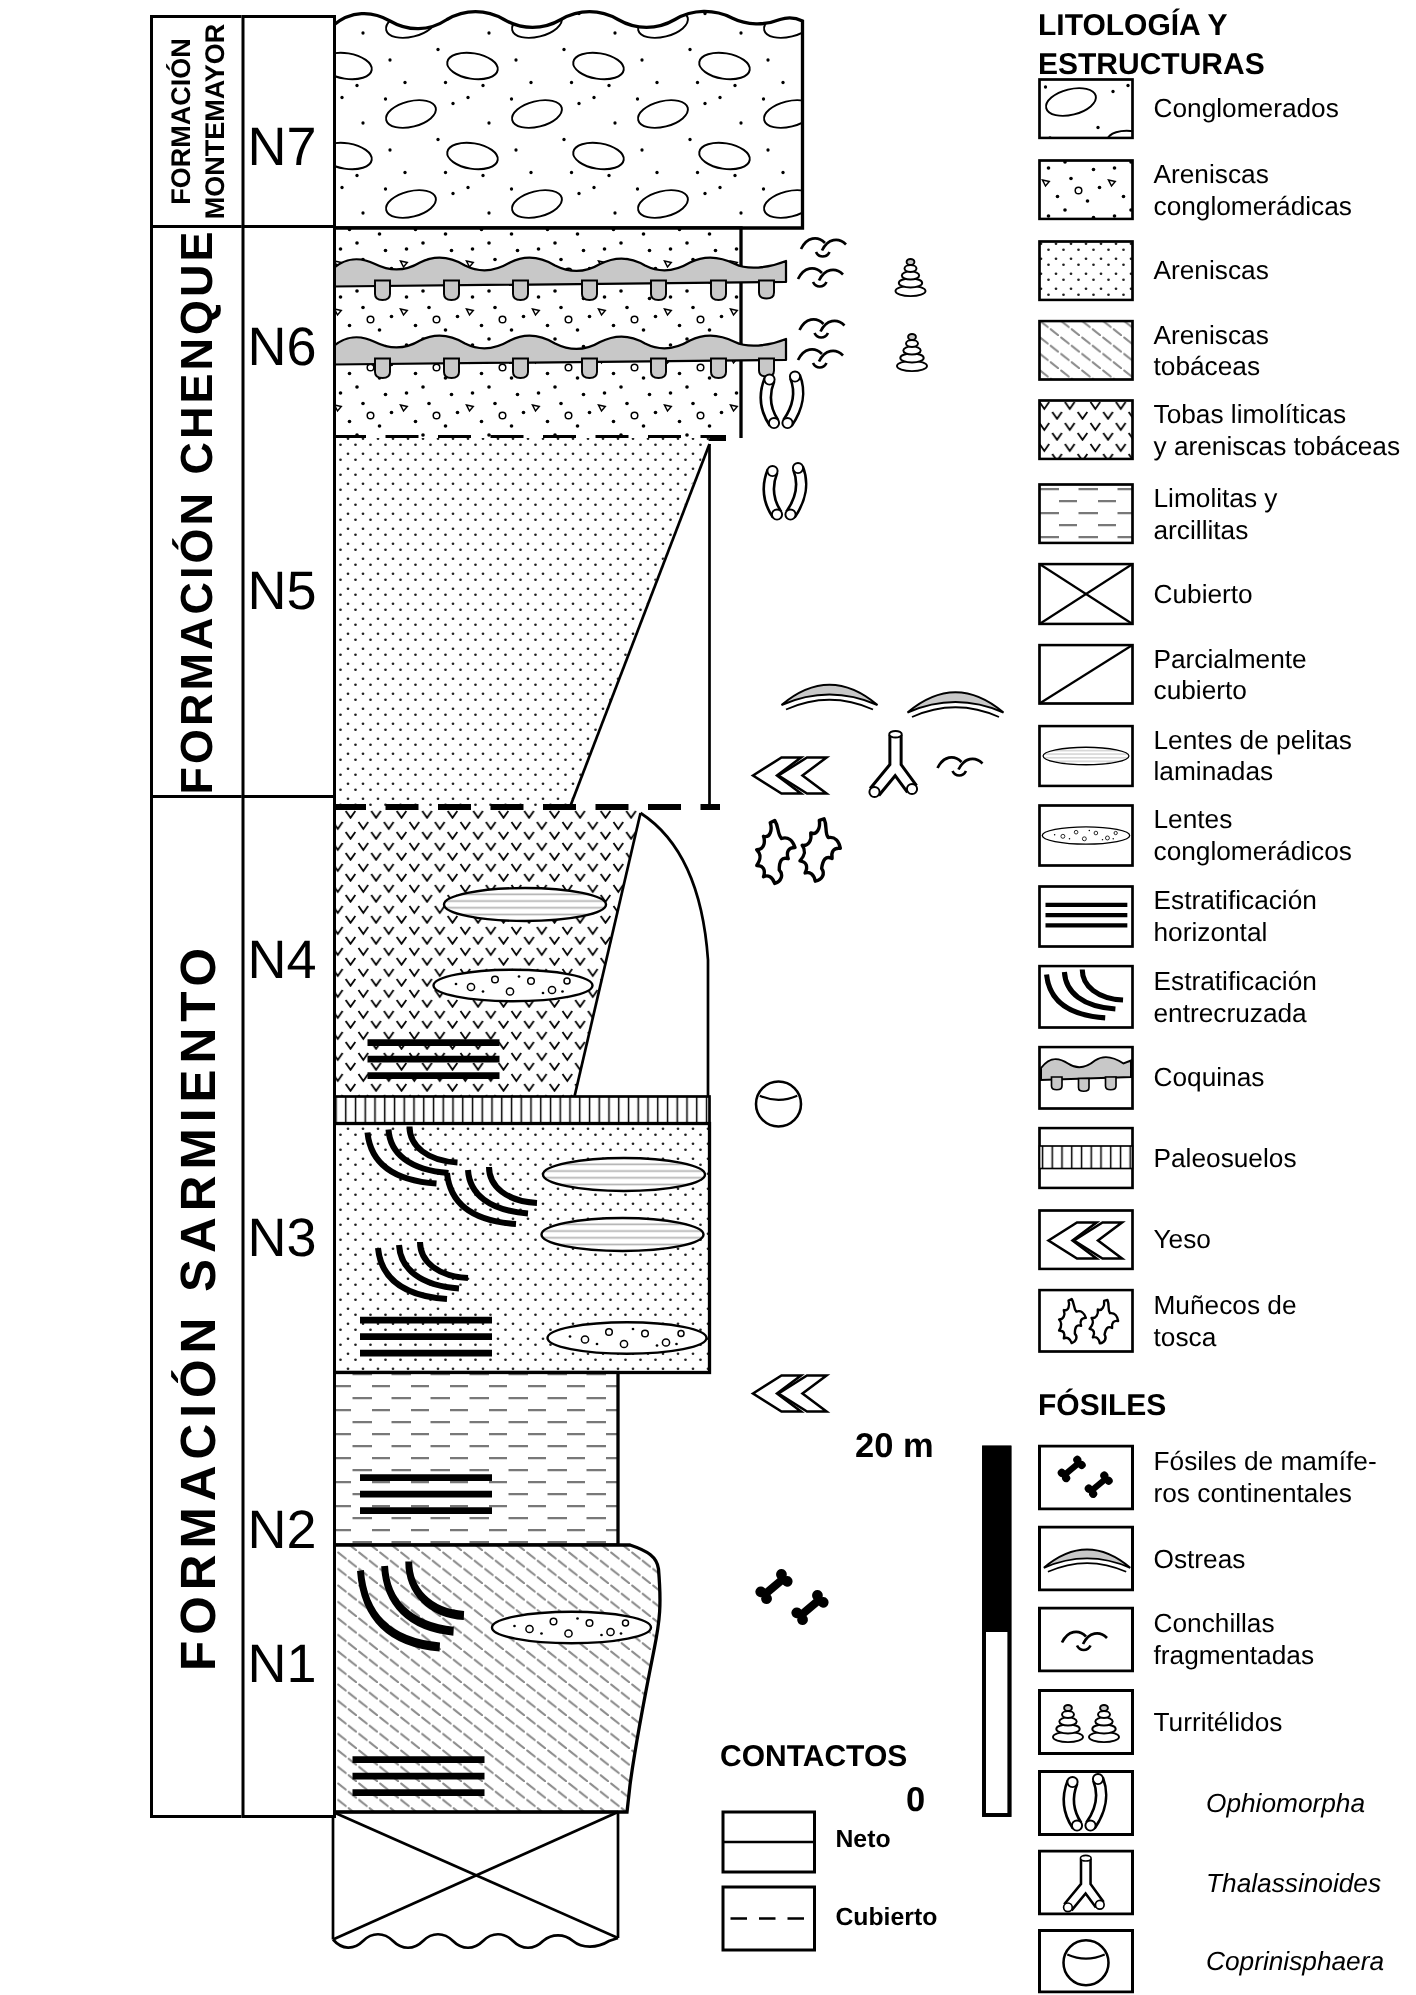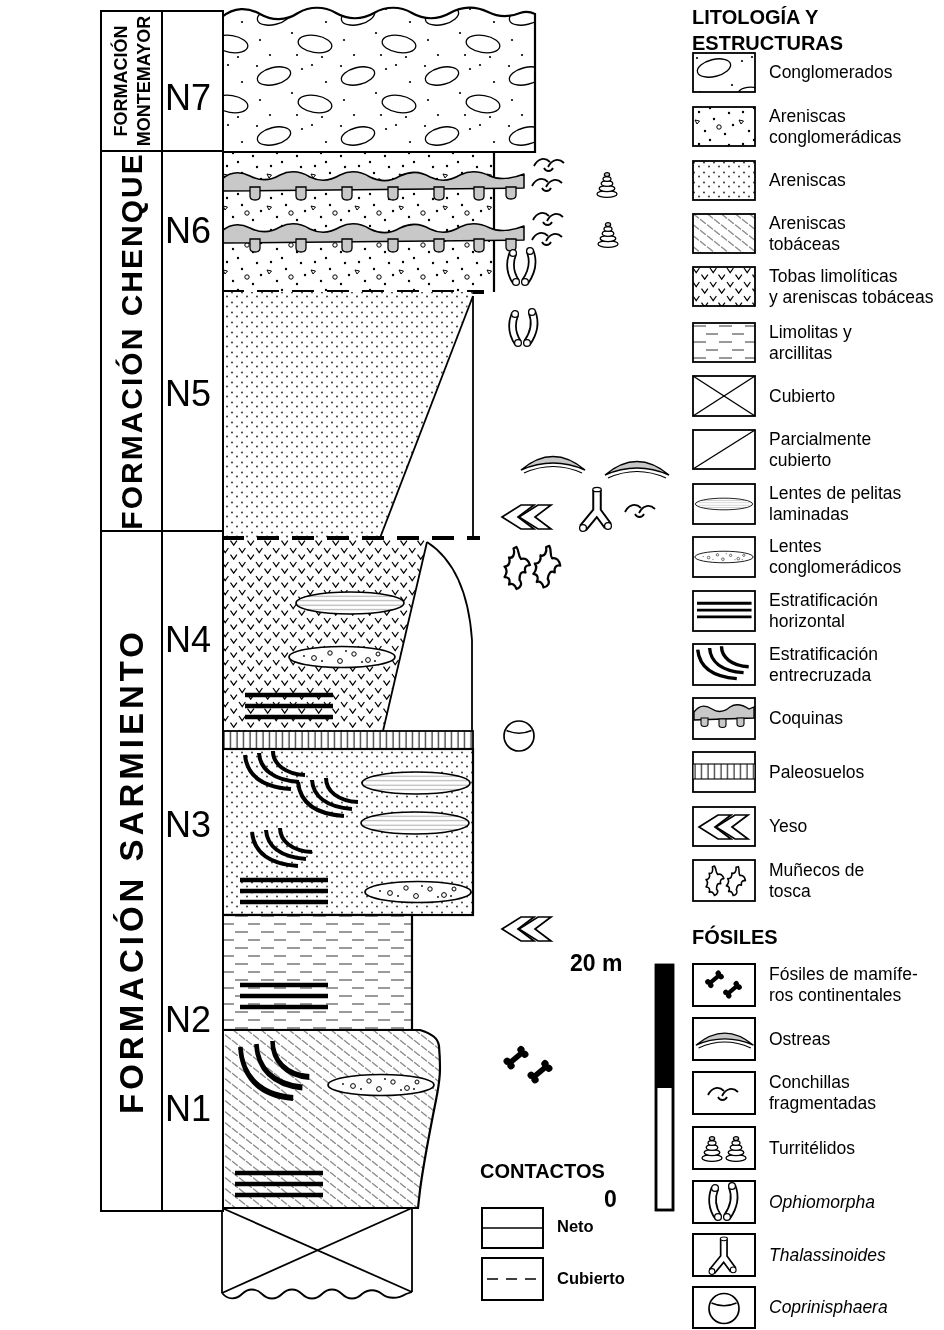--- a/index.html
+++ b/index.html
@@ -11,21 +11,21 @@
   .vtext{position:absolute;left:50%;top:50%;transform:translate(-50%,-50%) rotate(-90deg);
          transform-origin:center;white-space:pre-line;text-align:center;font-weight:bold;}
   .ncol{position:absolute;border:2.4px solid #000;box-sizing:border-box;background:#fff;}
   .nline{position:absolute;height:2.4px;background:#000;}
   .nlabel{position:absolute;left:162px;width:52px;text-align:center;font-weight:normal;
           font-size:36px;line-height:1;}
   .ltitle{position:absolute;font-weight:bold;font-size:20px;line-height:1.3;white-space:pre-line;}
   .lrow{position:absolute;left:692px;width:252px;display:flex;align-items:center;gap:13px;}
   .lrow .sw{flex:0 0 auto;}
   .llabel{font-size:17.5px;line-height:1.18;white-space:pre-line;}
-  .italic .llabel{font-style:italic;}
+  .italic .llabel{font-style:italic;margin-left:35px;}
   .slabel{position:absolute;font-weight:bold;font-size:23px;text-align:left;}
   .clabel{position:absolute;font-weight:bold;font-size:16.5px;}
 </style>
 </head>
 <body>
 
 <div class="stage">
 
   <svg id="overlay" width="944" height="1330" viewBox="0 0 944 1330">
     <defs>

